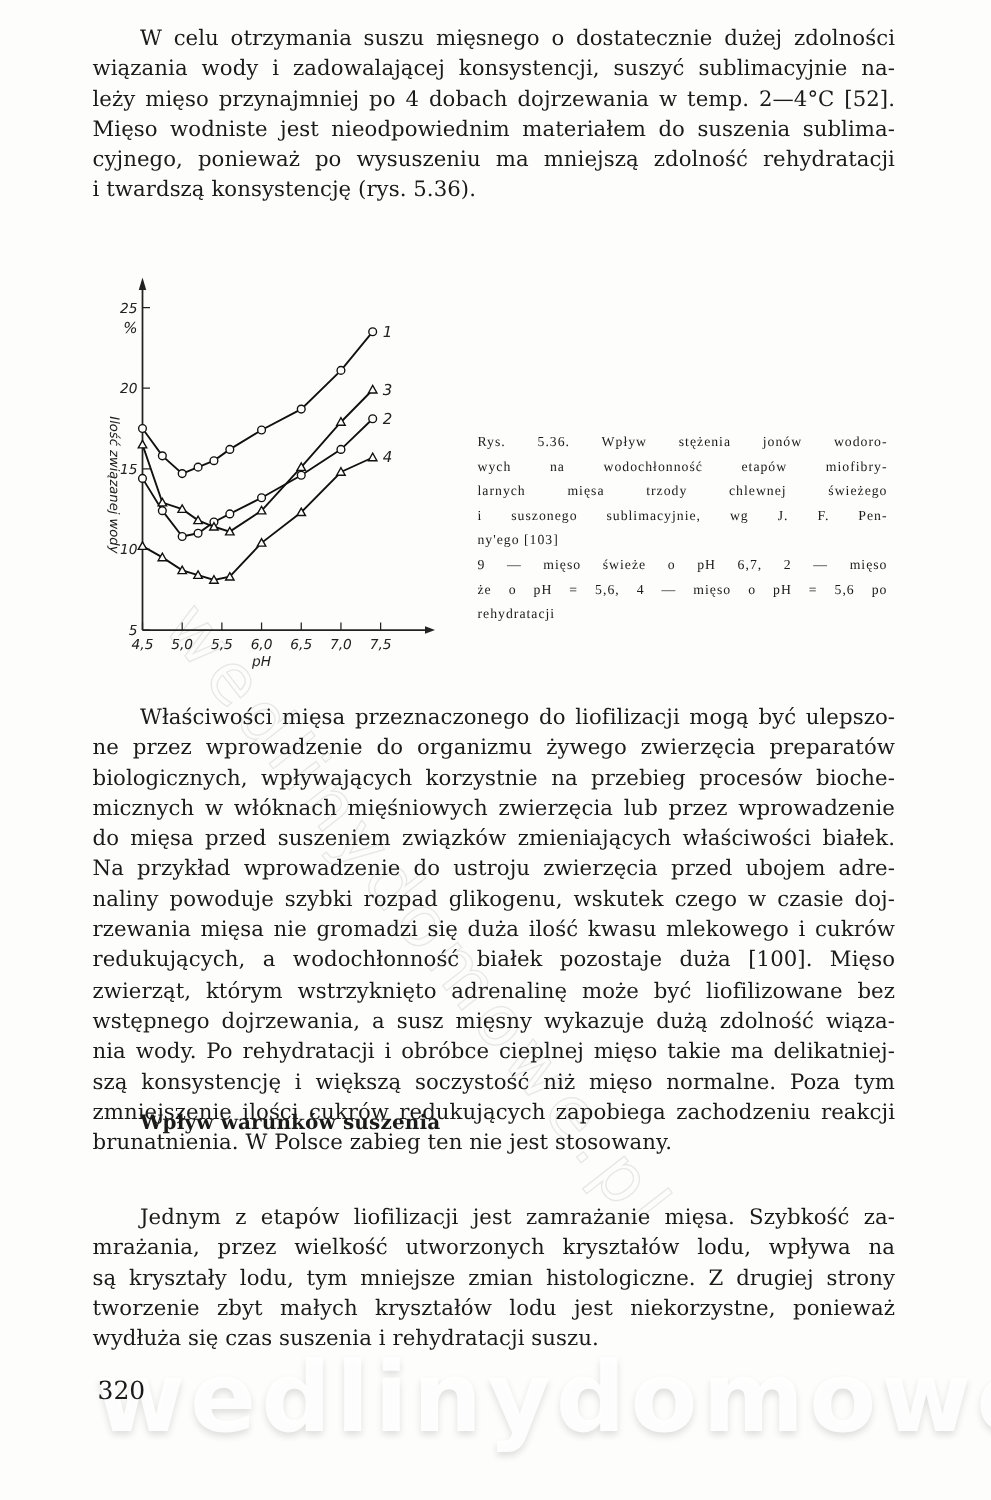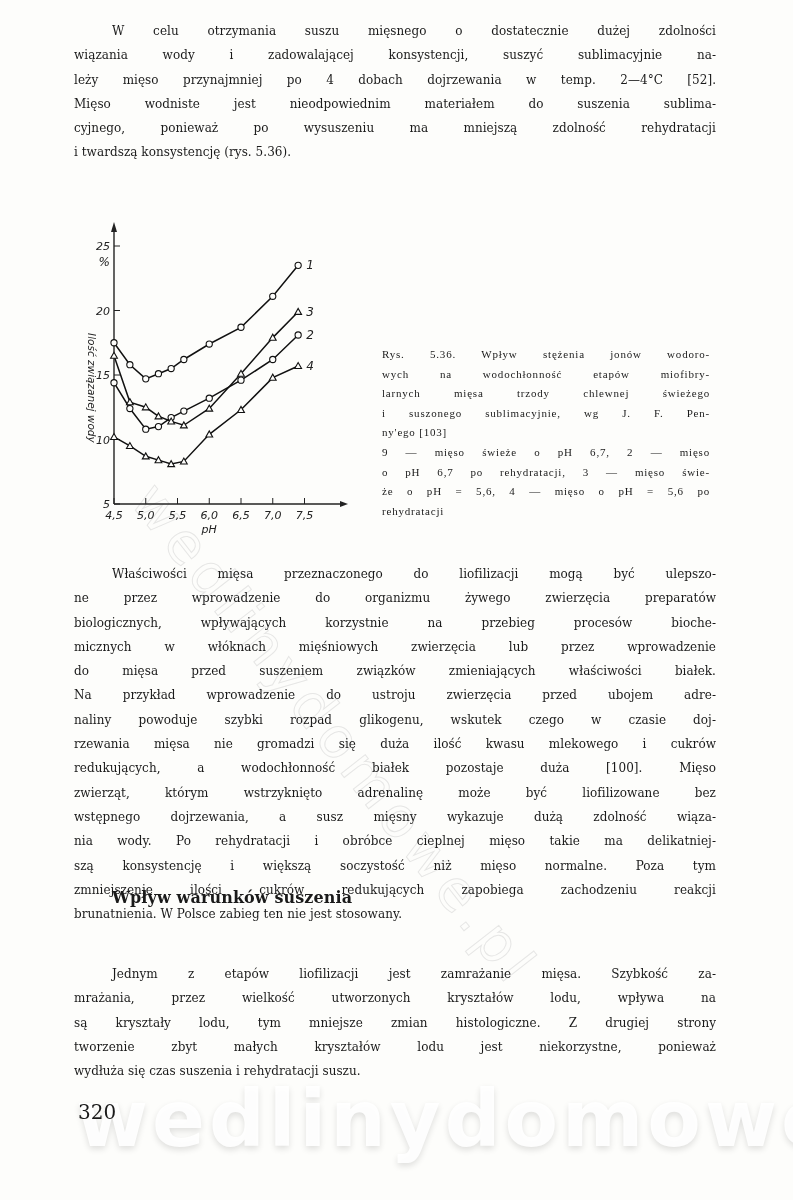--- a/index.html
+++ b/index.html
@@ -2,21 +2,21 @@
 <html><head>
 <meta charset="utf-8">
 <style>
   html, body { margin: 0; padding: 0; }
   body {
     width: 793px; height: 1200px; background: #fdfdfb; position: relative; overflow: hidden;
     font-family: "DejaVu Serif", "Liberation Serif", serif; color: #1a1a1a;
   }
   .para {
     position: absolute; left: 74px; width: 642px;
-    font-size: 12px; line-height: 24.3px; text-align: justify; letter-spacing: 0.05px;
+    font-size: 17px; line-height: 24.3px; text-align: justify; letter-spacing: 0.05px;
   }
   .line { display: block; white-space: nowrap; text-align-last: justify; }
   .line.last { text-align-last: left; }
   .line.indent { padding-left: 38px; }
   #p1 { top: 19px; }
   #p2 { top: 562px; }
   #p3 { top: 962px; }
   .heading {
     position: absolute; left: 112px; top: 888px; font-weight: bold; font-size: 16px; letter-spacing: 0.1px;
   }
@@ -145,21 +145,20 @@
     </g>
   </svg>
 
 <div class="caption" id="caption">
     <span class="line">Rys. 5.36. Wpływ stężenia jonów wodoro-</span>
     <span class="line">wych na wodochłonność etapów miofibry-</span>
     <span class="line">larnych mięsa trzody chlewnej świeżego</span>
     <span class="line">i suszonego sublimacyjnie, wg J. F. Pen-</span>
     <span class="line last">ny'ego [103]</span>
     <span class="line">9 — mięso świeże o pH 6,7, 2 — mięso</span>
-    <span class="line">o pH 6,7 po rehydratacji, 3 — mięso świe-</span>
     <span class="line">że o pH = 5,6, 4 — mięso o pH = 5,6 po</span>
     <span class="line last">rehydratacji</span>
   </div>
 
 <div id="p2" class="para">
     <span class="line indent">Właściwości mięsa przeznaczonego do liofilizacji mogą być ulepszo-</span>
     <span class="line">ne przez wprowadzenie do organizmu żywego zwierzęcia preparatów</span>
     <span class="line">biologicznych, wpływających korzystnie na przebieg procesów bioche-</span>
     <span class="line">micznych w włóknach mięśniowych zwierzęcia lub przez wprowadzenie</span>
     <span class="line">do mięsa przed suszeniem związków zmieniających właściwości białek.</span>

